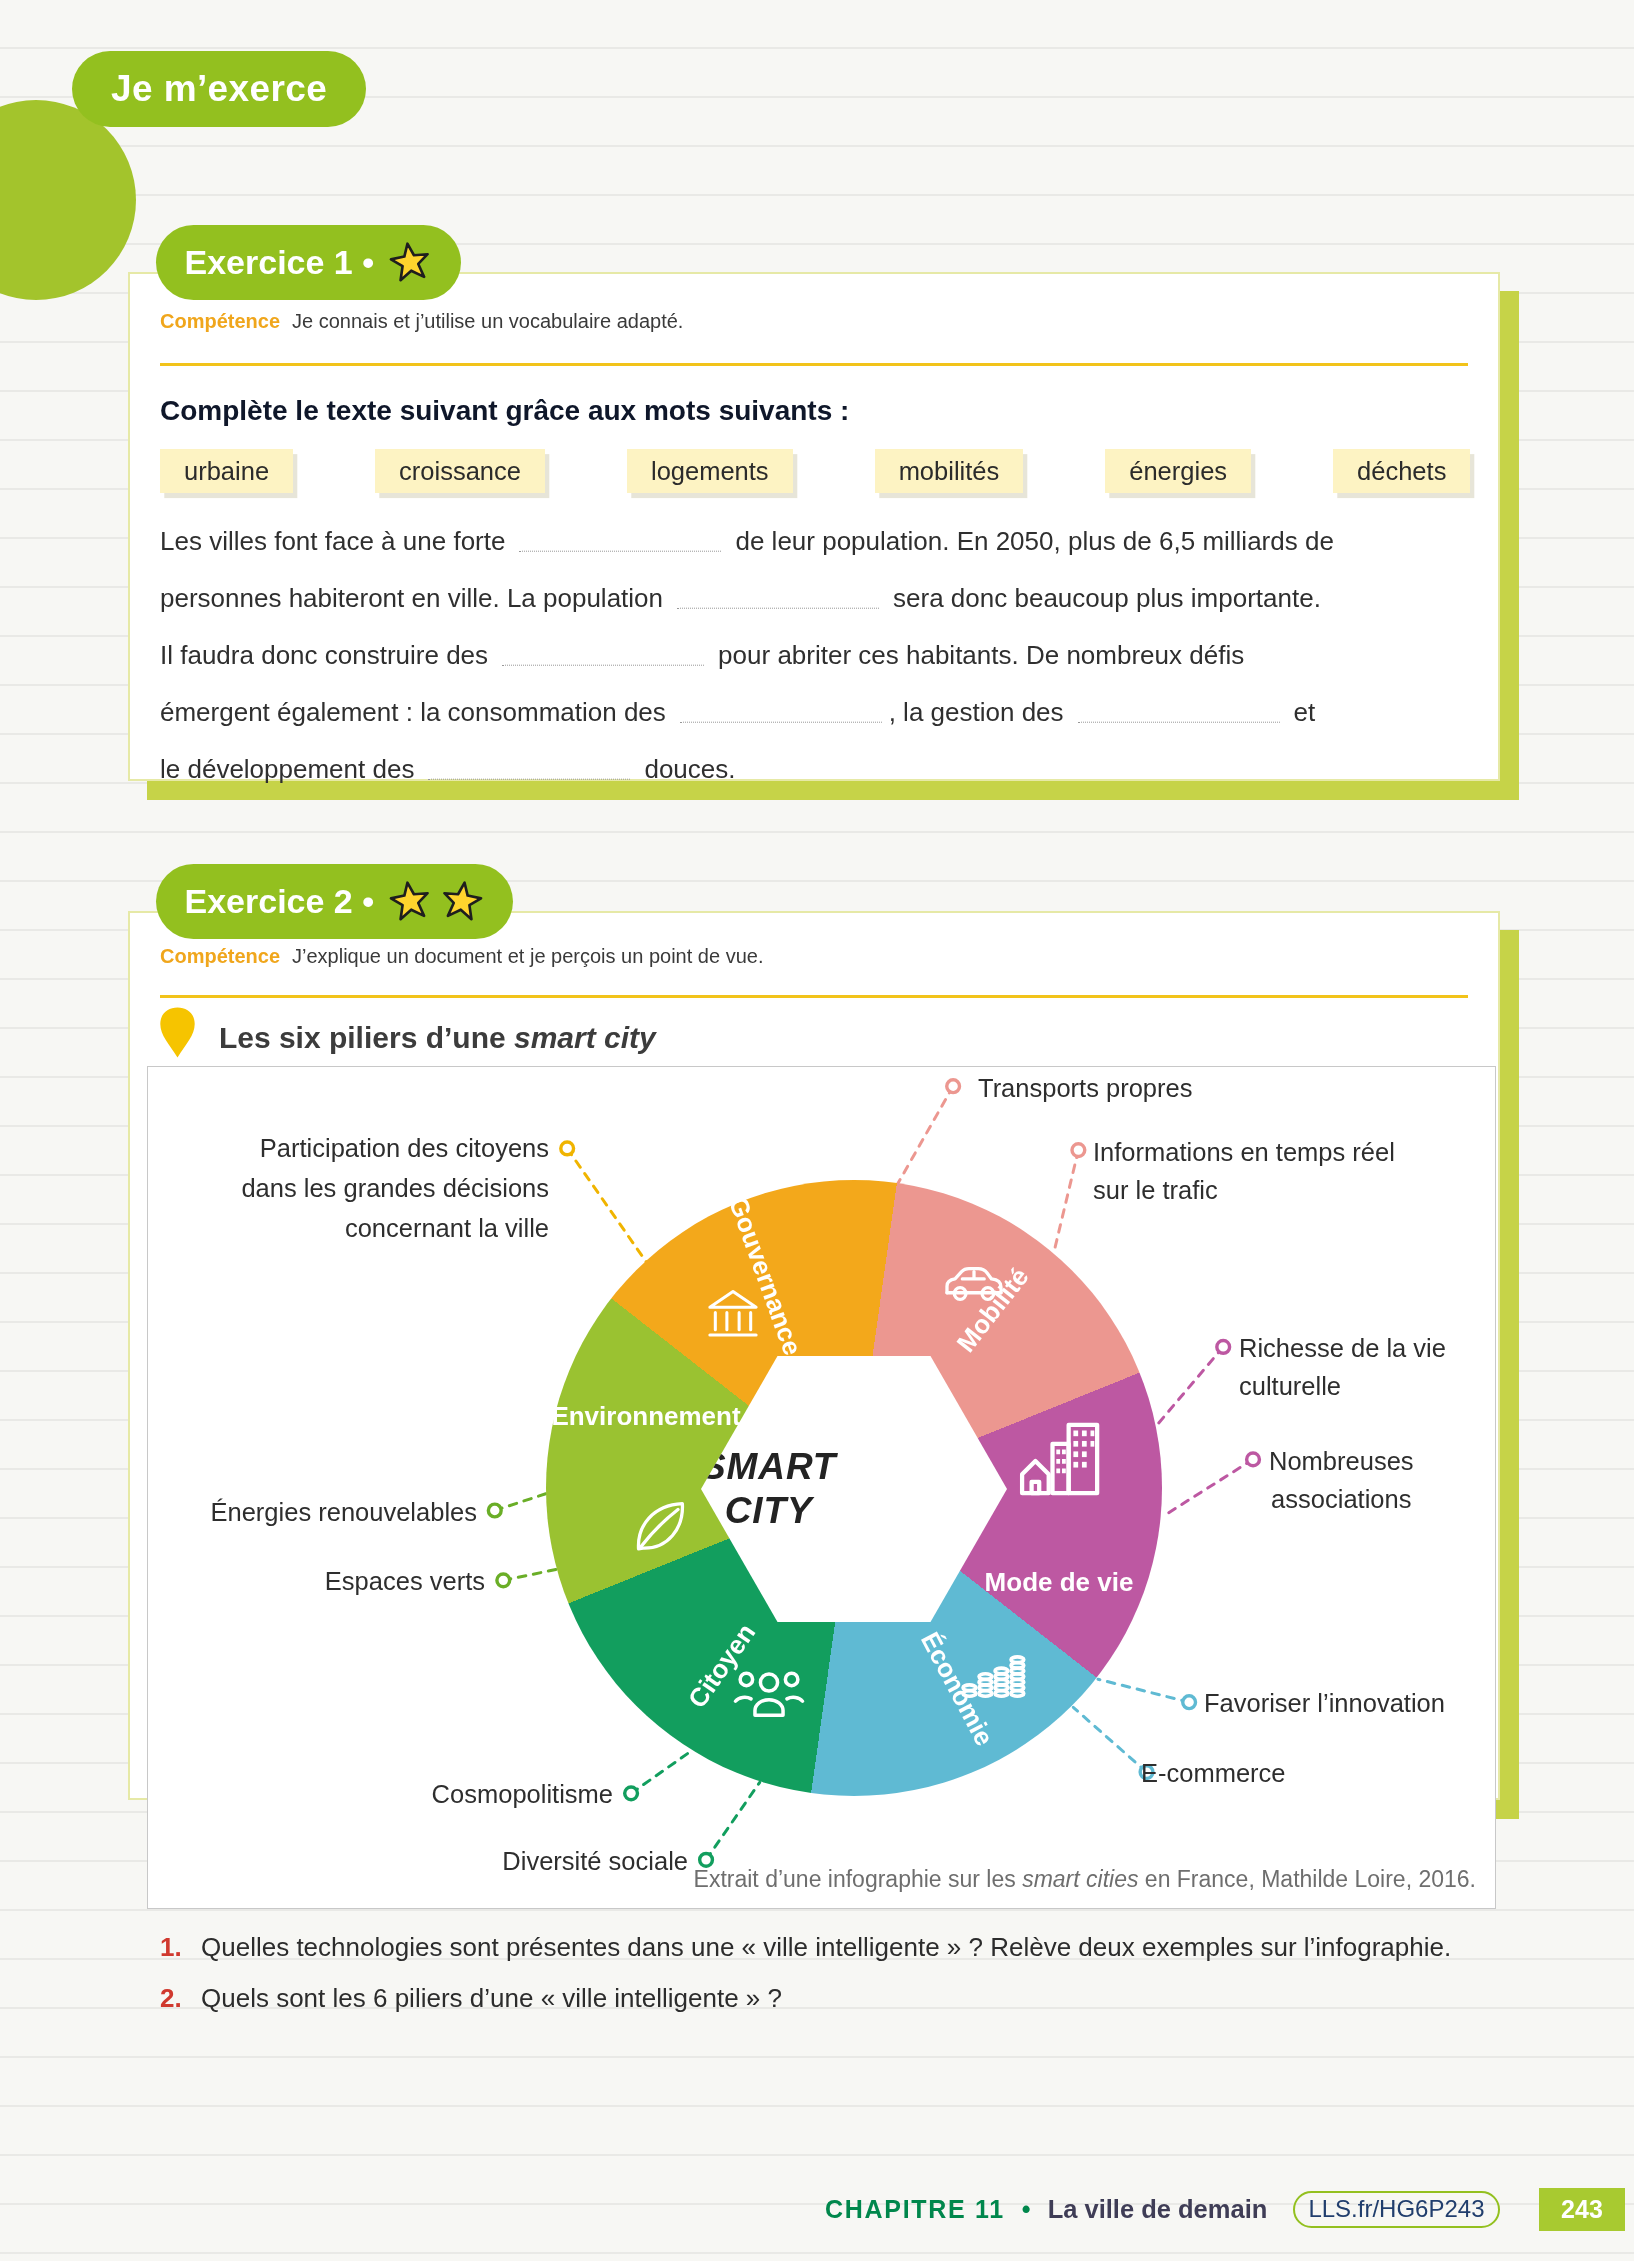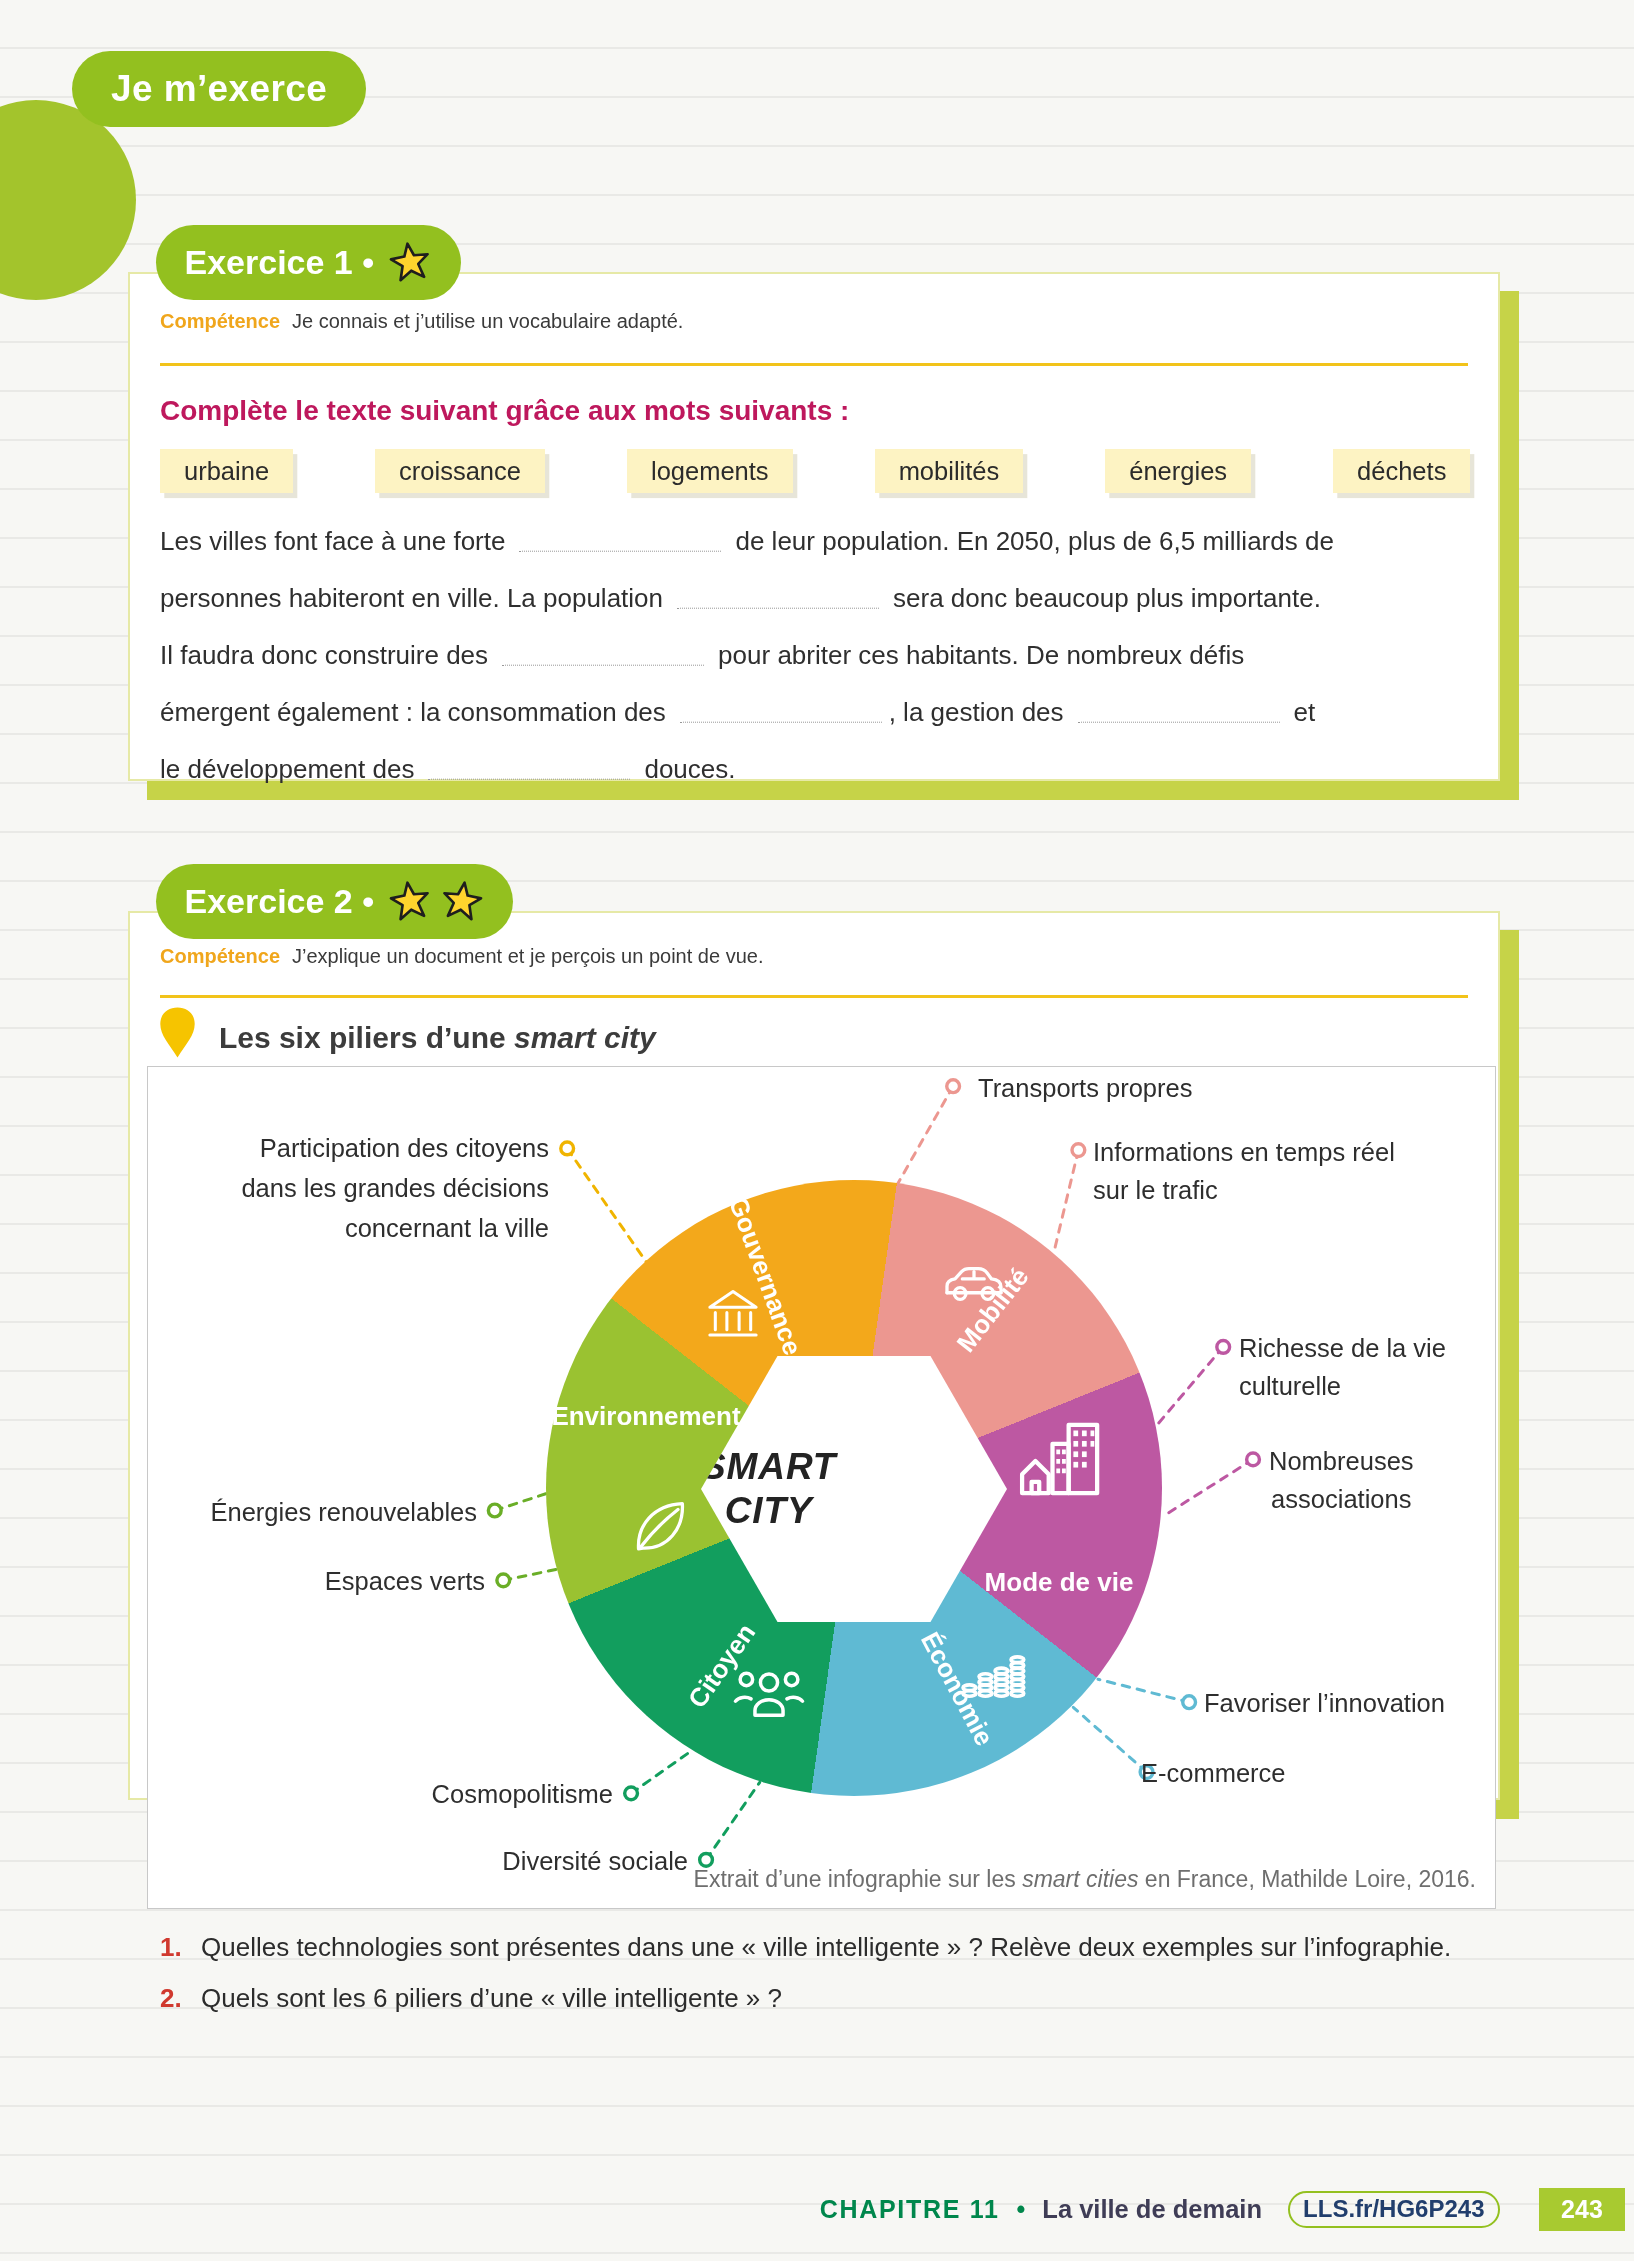--- a/index.html
+++ b/index.html
@@ -16,21 +16,21 @@
     box-shadow:19px 19px 0 0 #c6d348;box-sizing:border-box;}
   .card1{top:272px;height:509px;}
   .card2{top:911px;height:889px;}
   .ex-badge{position:absolute;left:25.5px;top:-49px;display:flex;align-items:center;gap:13.6px;
     background:#93c01f;color:#fff;font-weight:800;font-size:34px;padding:15.3px 29px;border-radius:48px;}
   .ex-badge svg{display:block;}
   .competence{position:absolute;left:30px;right:30px;font-size:20px;color:#3a3a3a;}
   .competence .lbl{color:#f0a61c;font-weight:700;margin-right:12px;}
   .yellow-hr{position:absolute;left:30px;right:30px;height:2.6px;background:#f2c31a;}
   .c1-comp{top:36px;} .c1-hr{top:89px;}
-  .instruction{position:absolute;left:30px;top:121px;font-size:28px;font-weight:700;color:#be185d;}
+  .instruction{position:absolute;left:30px;top:121px;font-size:28px;font-weight:700;color:#0f172a;}
   .chips{position:absolute;left:30px;right:30px;top:175px;display:flex;gap:82px;}
   .chip{background:#fdf3c3;padding:7.7px 24px;font-size:25.5px;color:#2b2b2b;box-shadow:4.3px 5.1px 0 rgba(160,150,100,.25);}
   .cloze{position:absolute;left:30px;top:252px;font-size:26px;color:#2f2f2f;}
   .cloze-line{height:57px;white-space:nowrap;}
   .blank{display:inline-block;width:202px;height:20.4px;border-bottom:1.7px dotted #979797;margin:0 6.8px;transform:translateY(1.7px);}
   
   .c2-comp{top:32px;} .c2-hr{top:82px;}
   .doc-title-row{position:absolute;left:25.5px;top:89px;display:flex;align-items:flex-start;gap:20.4px;}
   .doc-title{font-size:30px;font-weight:700;color:#3c3c3c;padding-top:19px;}
   .doc-title .it{font-style:italic;}
@@ -70,21 +70,21 @@
   .caption .it{font-style:italic;}
   
   .questions{position:absolute;left:30px;top:1015px;width:1294px;}
   .question{position:relative;padding-left:41px;font-size:26px;color:#2c2c2c;line-height:39px;margin-bottom:12px;}
   .qnum{position:absolute;left:0;top:0;color:#d0392e;font-weight:700;}
   
   .footer{position:absolute;top:2188px;right:10.2px;display:flex;align-items:center;gap:17px;}
   .chap-label{color:#00874c;font-weight:800;font-size:25px;letter-spacing:1.7px;}
   .chap-sep{color:#00874c;font-weight:800;font-size:25px;}
   .chap-title{color:#3f3d56;font-weight:700;font-size:25.5px;}
-  .lls-box{border:2.6px solid #93c01f;border-radius:19px;padding:2.6px 13.6px;color:#213e6d;font-weight:700;font-size:24px;margin-left:8.5px;}
+  .lls-box{border:2.6px solid #93c01f;border-radius:19px;padding:2.6px 13.6px;color:#213e6d;font-weight:400;font-size:24px;margin-left:8.5px;}
   .page-num{background:#a8ca30;color:#fff;font-weight:700;font-size:25px;padding:6.8px 22px;margin-left:22px;}
   .icon-stroke{stroke:#fff;fill:none;stroke-width:4.5;stroke-linecap:round;stroke-linejoin:round;}
 </style>
 </head>
 <body>
 
 <div class="page">
 
   <div class="corner-blob"></div>
   <div class="page-badge">Je m’exerce</div>

